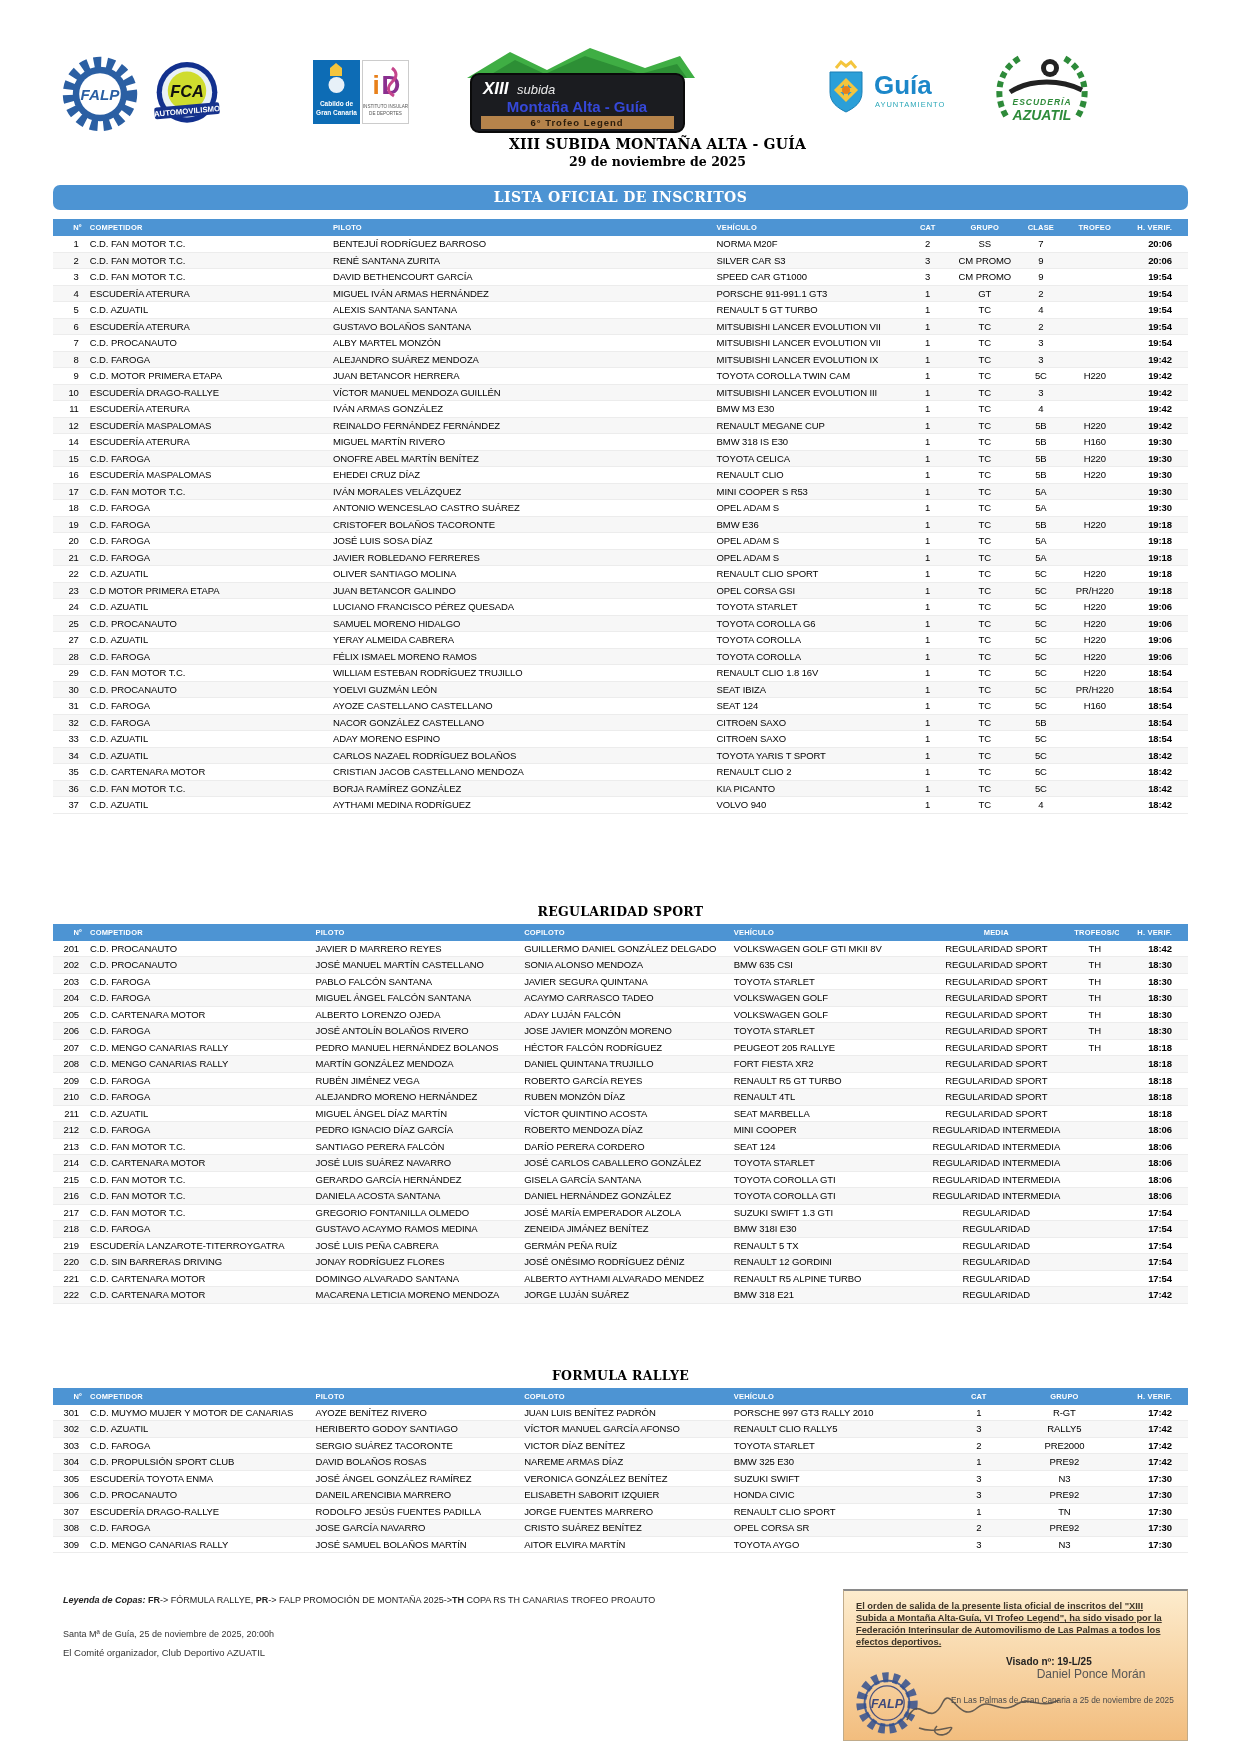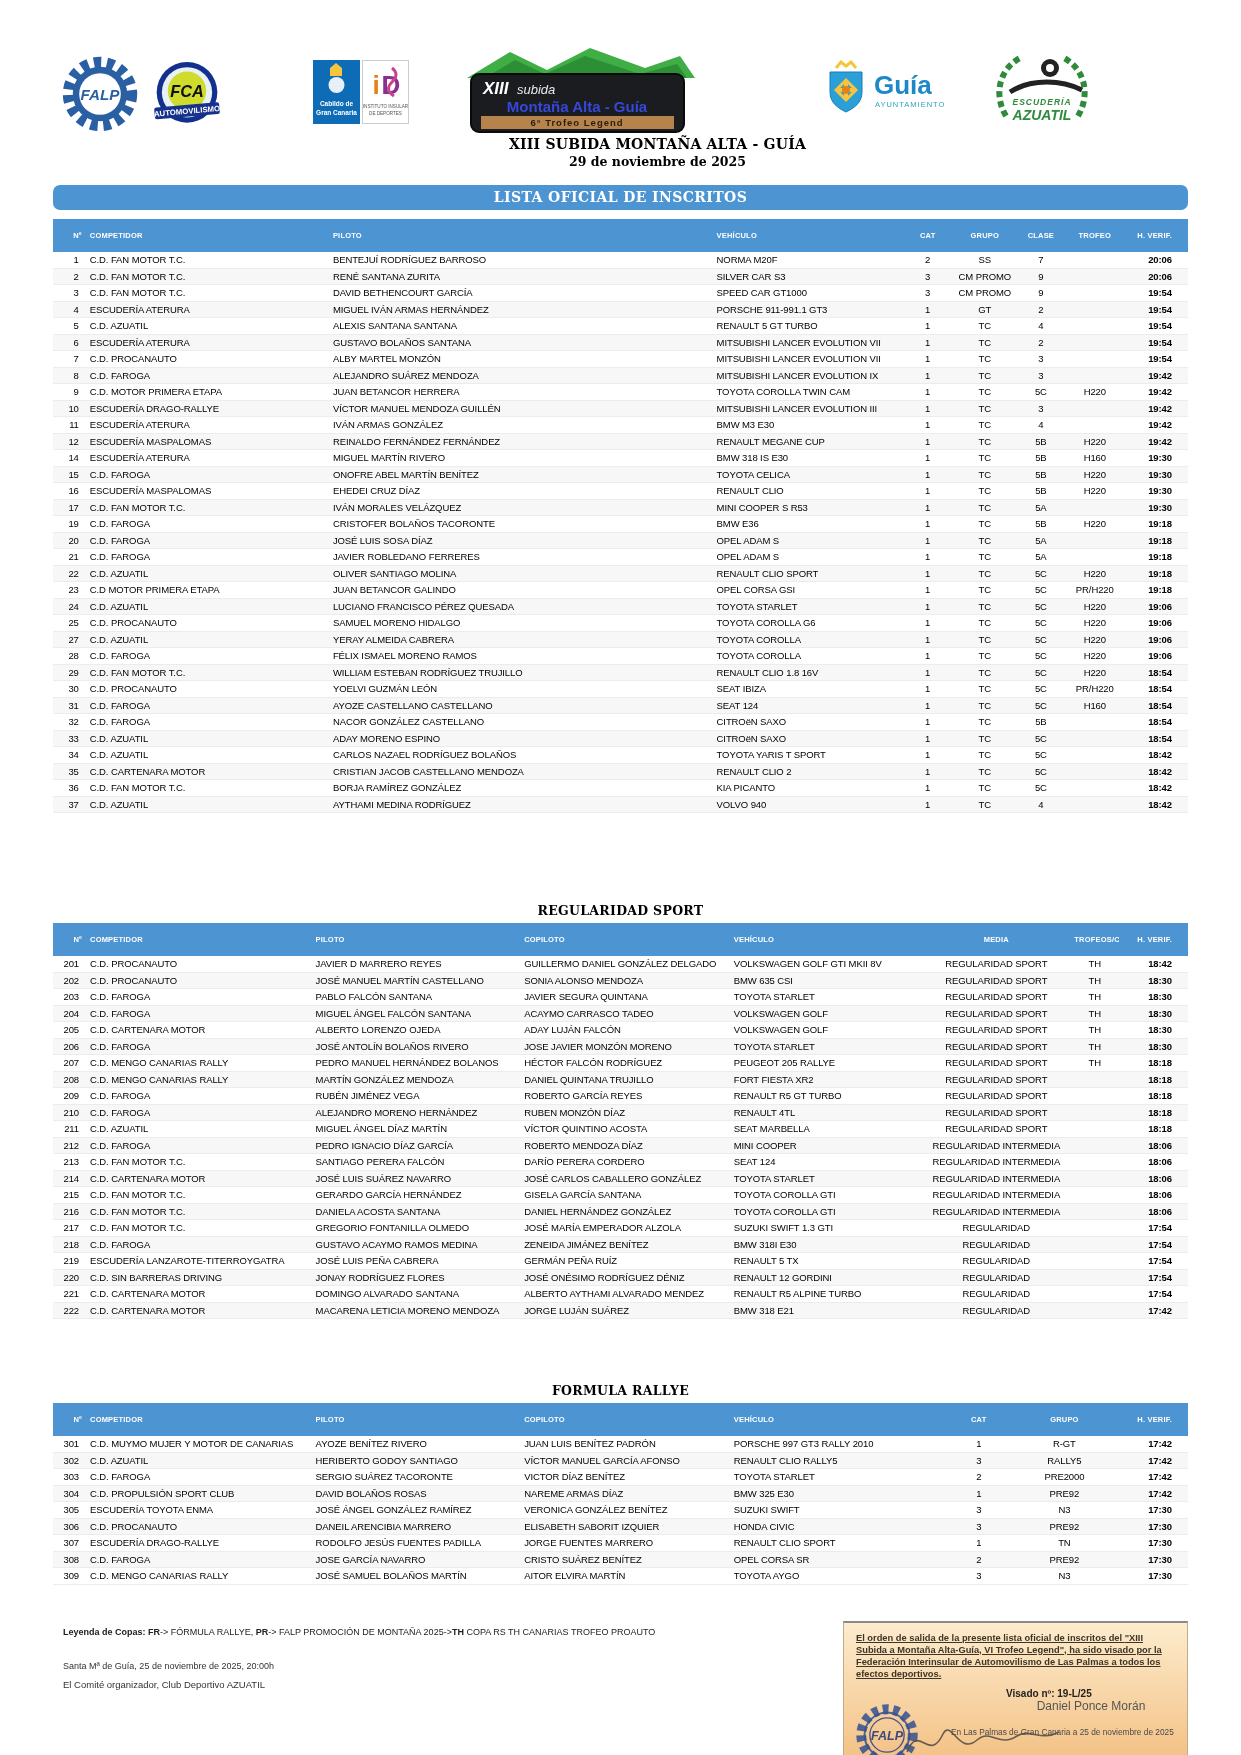--- a/index.html
+++ b/index.html
@@ -16,21 +16,21 @@
   .l-guia{left:818px;top:58px;width:128px;height:64px;}
   .l-azuatil{left:988px;top:50px;width:108px;height:80px;}
   .title-block{position:absolute;left:0;right:0;top:136px;text-align:center;transform:translateX(37px);}
   .event-title{font-family:"DejaVu Serif",serif;font-weight:700;font-size:14px;letter-spacing:.2px;}
   .event-date{font-family:"DejaVu Serif",serif;font-weight:700;font-size:12.5px;margin-top:2px;}
   
   .banner{margin:0 53px 9px 53px;height:25px;line-height:25px;background:#4d94d3;color:#fff;
           text-align:center;font-family:"DejaVu Serif",serif;font-weight:700;font-size:14px;letter-spacing:.4px;border-radius:7px;}
   
   table.list{width:1135px;margin:0 53px;border-collapse:collapse;table-layout:fixed;}
-  table.list th{background:#4d94d3;color:#fff;font-size:7.5px;font-weight:700;padding:12px 4px;
+  table.list th{background:#4d94d3;color:#fff;font-size:7.5px;font-weight:700;padding:4px 4px;
                 letter-spacing:.2px;white-space:nowrap;overflow:hidden;}
   table.list td{font-size:9.5px;padding:2px 4px;line-height:11.5px;white-space:nowrap;overflow:hidden;
                 border-bottom:1px solid #ececec;letter-spacing:-0.1px;}
   table.list tbody tr:nth-child(even) td{background:#f7f7f7;}
   .al-left{text-align:left;} .al-center{text-align:center;} .al-right{text-align:right;}
   table.list td.col-num{padding-right:7px;}
   table.list td.col-hverif,table.list th.col-hverif{font-weight:700;padding-right:16px;}
   
   .t-ins th:nth-child(1),.t-ins td:nth-child(1){width:2.4%}
   .t-ins th:nth-child(2),.t-ins td:nth-child(2){width:22.3%}
@@ -348,20 +348,31 @@
           <td class="al-left col-competidor">C.D. FAN MOTOR T.C.</td>
           <td class="al-left col-piloto">IVÁN MORALES VELÁZQUEZ</td>
           <td class="al-left col-vehiculo">MINI COOPER S R53</td>
           <td class="al-center col-cat">1</td>
           <td class="al-center col-grupo">TC</td>
           <td class="al-center col-clase">5A</td>
           <td class="al-center col-trofeo"></td>
           <td class="al-right col-hverif">19:30</td>
         </tr>
         <tr>
+          <td class="al-right col-num">18</td>
+          <td class="al-left col-competidor">C.D. FAROGA</td>
+          <td class="al-left col-piloto">ANTONIO WENCESLAO CASTRO SUÁREZ</td>
+          <td class="al-left col-vehiculo">OPEL ADAM S</td>
+          <td class="al-center col-cat">1</td>
+          <td class="al-center col-grupo">TC</td>
+          <td class="al-center col-clase">5A</td>
+          <td class="al-center col-trofeo"></td>
+          <td class="al-right col-hverif">19:30</td>
+        </tr>
+        <tr>
           <td class="al-right col-num">19</td>
           <td class="al-left col-competidor">C.D. FAROGA</td>
           <td class="al-left col-piloto">CRISTOFER BOLAÑOS TACORONTE</td>
           <td class="al-left col-vehiculo">BMW E36</td>
           <td class="al-center col-cat">1</td>
           <td class="al-center col-grupo">TC</td>
           <td class="al-center col-clase">5B</td>
           <td class="al-center col-trofeo">H220</td>
           <td class="al-right col-hverif">19:18</td>
         </tr>
@@ -895,21 +906,21 @@
           <td class="al-left col-copiloto">AITOR ELVIRA MARTÍN</td>
           <td class="al-left col-vehiculo">TOYOTA AYGO</td>
           <td class="al-center col-cat">3</td>
           <td class="al-center col-grupo">N3</td>
           <td class="al-right col-hverif">17:30</td>
         </tr>
       </tbody>
   </table>
 
   <div class="footer">
-    <div class="legend"><span style="font-weight: 700;">Leyenda de Copas: </span><span style="font-weight: 700;">FR</span><span>-&gt; FÓRMULA RALLYE, </span><span style="font-weight: 700;">PR</span><span>-&gt; FALP PROMOCIÓN DE MONTAÑA 2025-&gt;</span><span style="font-weight: 700;">TH</span><span> COPA RS TH CANARIAS TROFEO PROAUTO</span></div>
+    <div class="legend"><span style="font-weight: 700; font-style: italic;">Leyenda de Copas: </span><span style="font-weight: 700;">FR</span><span>-&gt; FÓRMULA RALLYE, </span><span style="font-weight: 700;">PR</span><span>-&gt; FALP PROMOCIÓN DE MONTAÑA 2025-&gt;</span><span style="font-weight: 700;">TH</span><span> COPA RS TH CANARIAS TROFEO PROAUTO</span></div>
     <div class="place-date">Santa Mª de Guía, 25 de noviembre de 2025, 20:00h</div>
     <div class="committee">El Comité organizador, Club Deportivo AZUATIL</div>
 
     <div class="stamp">
       <div class="stamp-text"><span>El orden de salida de la presente lista oficial de inscritos del </span><span style="font-weight: 700;">"XIII Subida a Montaña Alta-Guía, VI Trofeo Legend"</span><span>, ha sido visado por la Federación Interinsular de Automovilismo de Las Palmas a todos los efectos deportivos.</span></div>
       <div class="stamp-visado">Visado nº: 19-L/25</div>
       <div class="stamp-signer">Daniel Ponce Morán</div>
       <div class="stamp-place">En Las Palmas de Gran Canaria a 25 de noviembre de 2025</div>
       <svg class="stamp-gear" viewBox="0 0 100 100">
         <circle cx="50" cy="50" r="39" fill="none" stroke="#33508f" stroke-width="15" stroke-dasharray="9 7" opacity="0.85"></circle>

